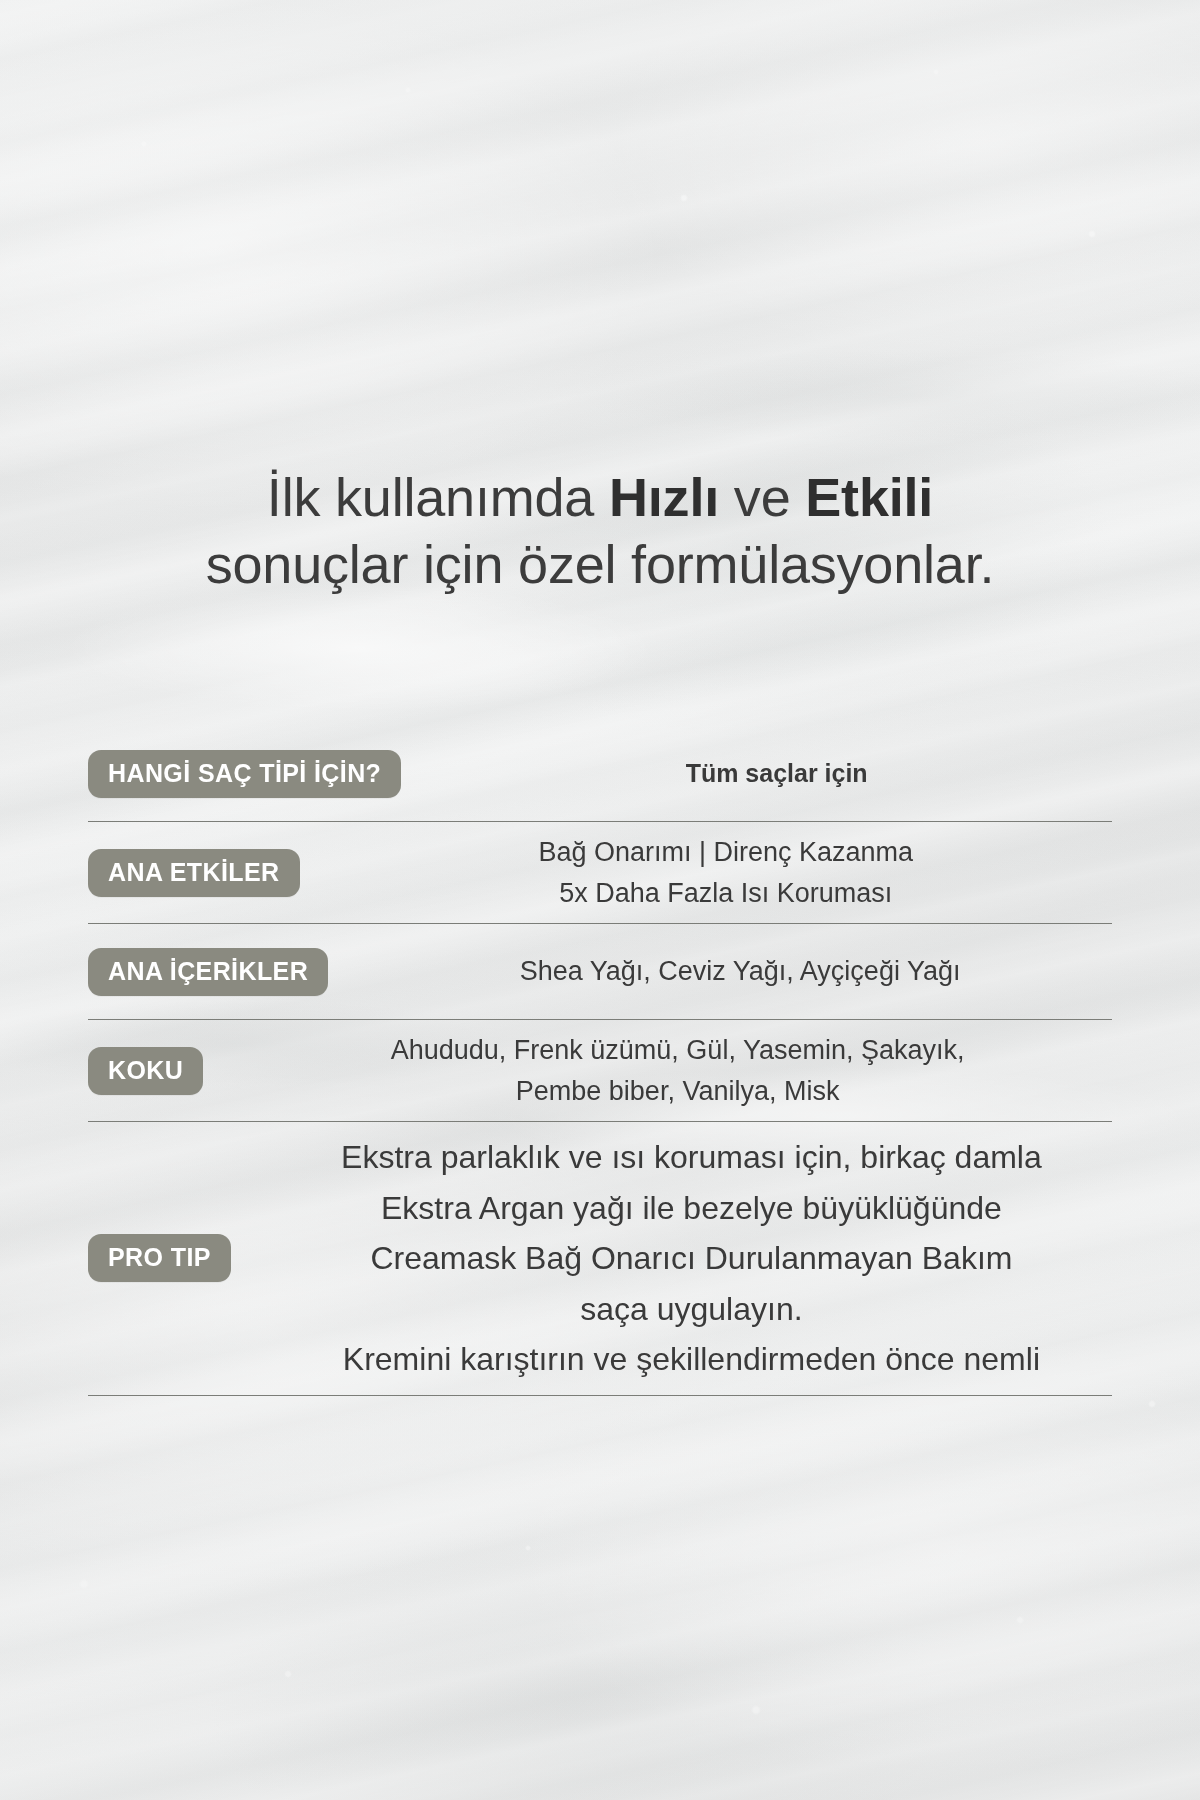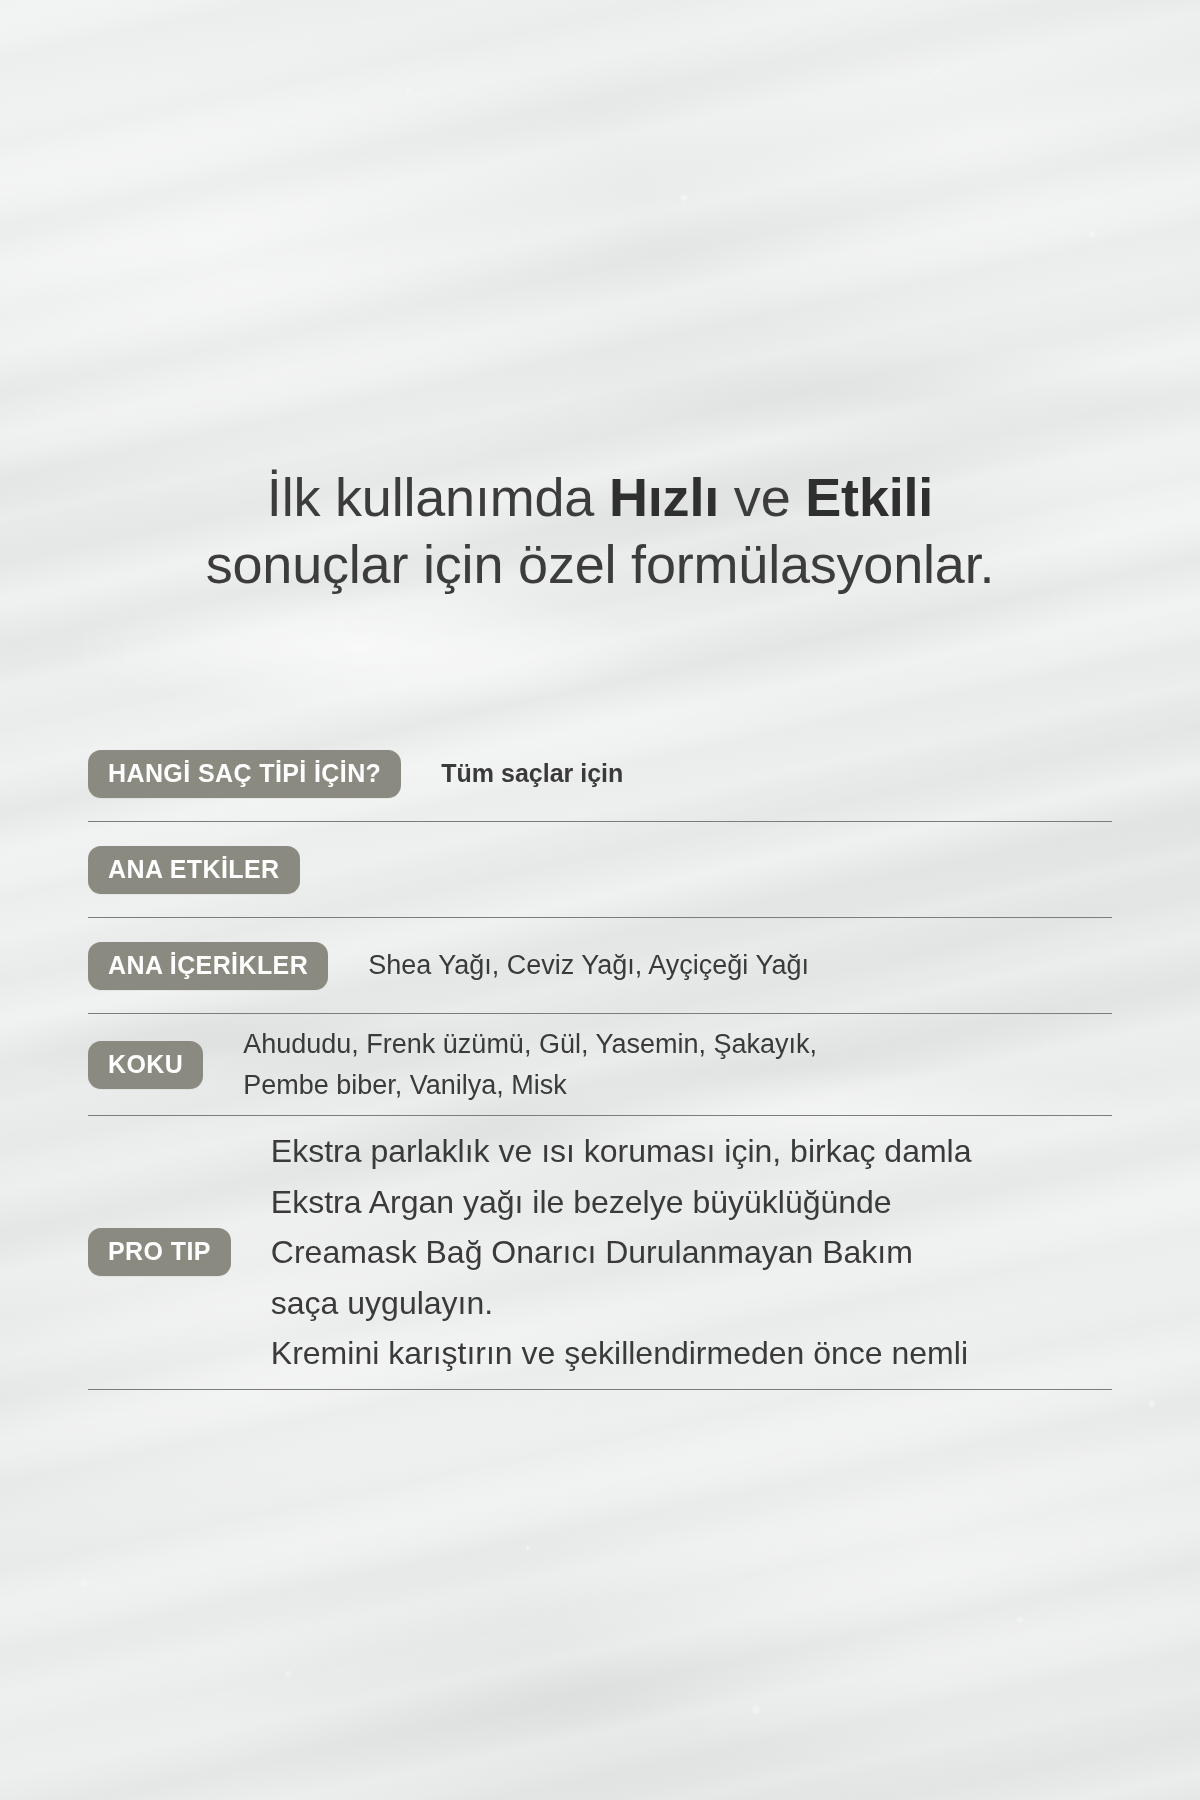--- a/index.html
+++ b/index.html
@@ -152,21 +152,21 @@
   }
 
   .tag-cell {
     flex: 0 0 auto;
     display: flex;
     align-items: center;
   }
 
   .value-cell {
     flex: 1 1 auto;
-    text-align: left;
+    text-align: center;
     color: #3a3a3a;
     font-size: 27px;
     line-height: 1.5;
     padding-left: 40px;
     font-weight: 400;
   }
   .value-cell.bold { font-weight: 700; font-size: 25px; }
   .value-cell.small { font-size: 32px; line-height: 1.58; }
 
   .value-cell .line { display: block; }
@@ -200,20 +200,24 @@
         </div>
         <div class="value-cell bold">
           <span class="line">Tüm saçlar için</span>
         </div>
       </div>
 
       <div class="spec-row">
         <div class="tag-cell">
           <span class="tag">ANA ETKİLER</span>
         </div>
+        <div class="value-cell">
+          <span class="line">Bağ  Onarımı | Direnç Kazanma</span>
+          <span class="line">5x Daha Fazla Isı Koruması</span>
+        </div>
       </div>
 
       <div class="spec-row">
         <div class="tag-cell">
           <span class="tag">ANA İÇERİKLER</span>
         </div>
         <div class="value-cell">
           <span class="line">Shea Yağı, Ceviz Yağı, Ayçiçeği Yağı</span>
         </div>
       </div>

